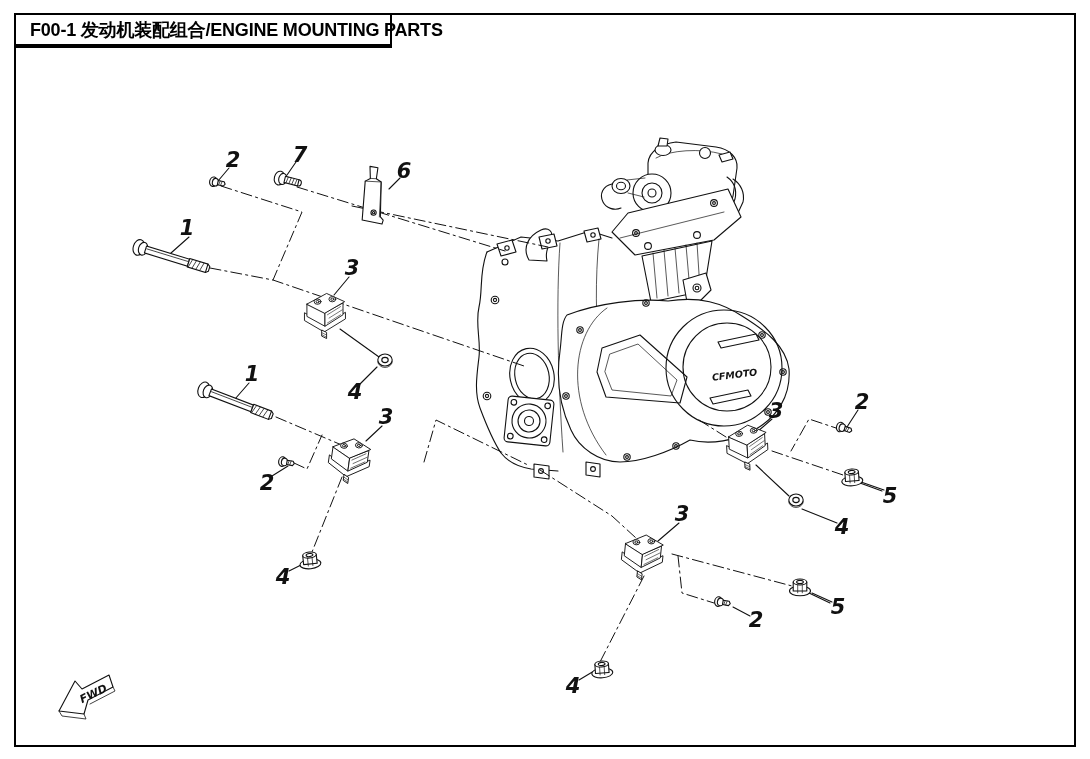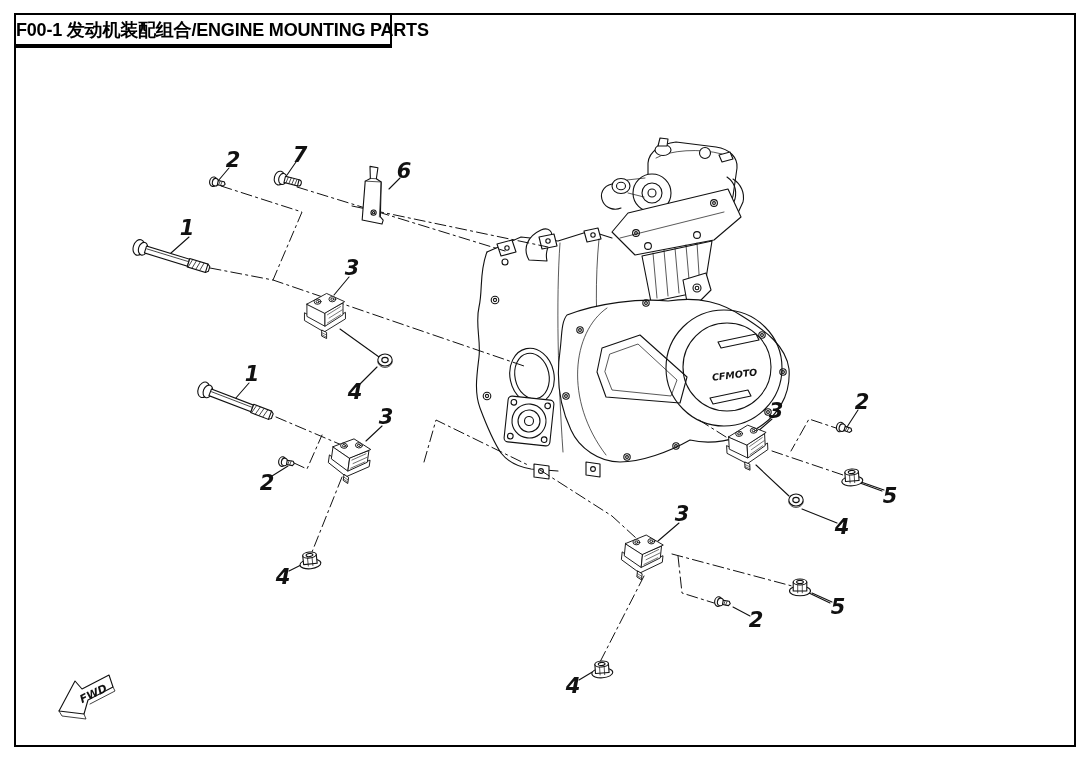--- a/index.html
+++ b/index.html
@@ -2,21 +2,21 @@
 <html><head>
 <meta charset="utf-8">
 <style>
   html,body{margin:0;padding:0;background:#fff;}
   .page{position:relative;width:1090px;height:759px;background:#fff;overflow:hidden;
         font-family:"Liberation Sans",sans-serif;}
   .frame{position:absolute;left:14px;top:13px;width:1062px;height:734px;
          border:2px solid #000;box-sizing:border-box;}
   .title-box{position:absolute;left:14px;top:13px;width:378px;height:35px;
          border:2px solid #000;border-bottom-width:4px;box-sizing:border-box;
-         display:flex;align-items:center;background:#fff;}
+         display:flex;align-items:center;padding-left:14px;background:#fff;}
   .title-text{font-weight:700;font-size:18px;letter-spacing:-0.2px;white-space:nowrap;
          color:#000;font-family:"Liberation Sans",sans-serif;}
   #diagram{position:absolute;left:0;top:0;}
   .callout{position:absolute;transform:translate(-50%,-50%);
          font:italic 700 21px "DejaVu Sans",sans-serif;color:#111;line-height:1;}
 </style>
 </head>
 <body>
 
 <div class="page">

